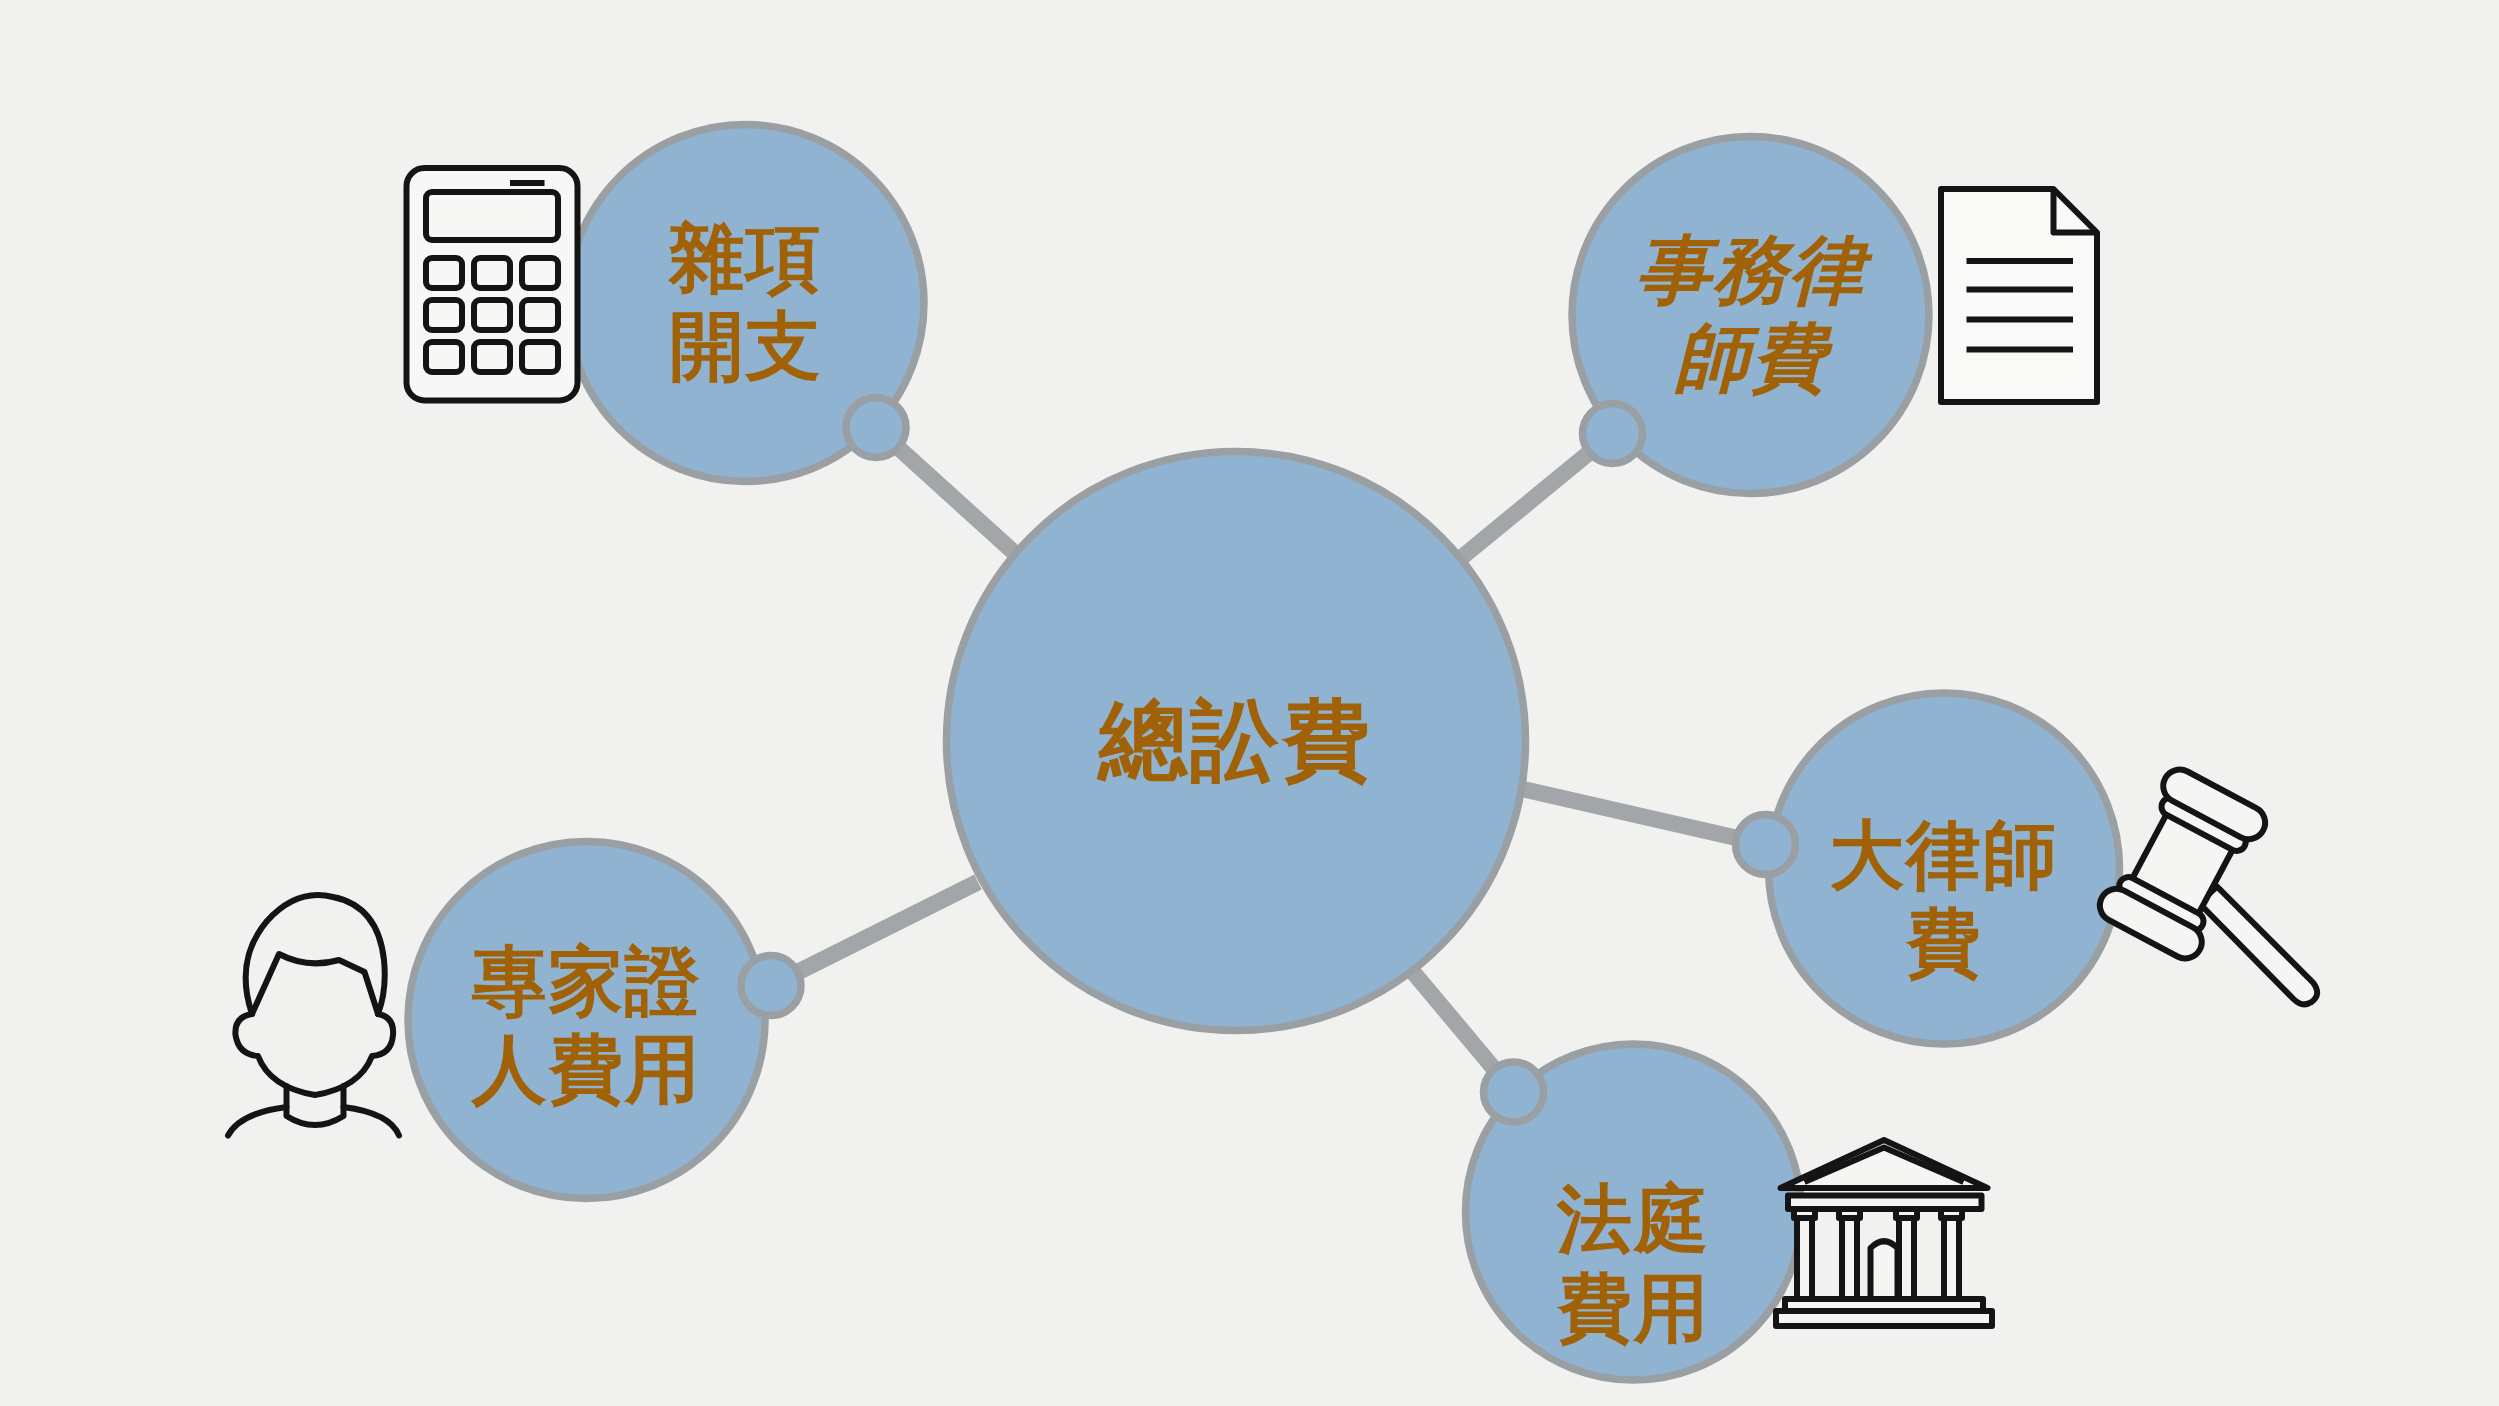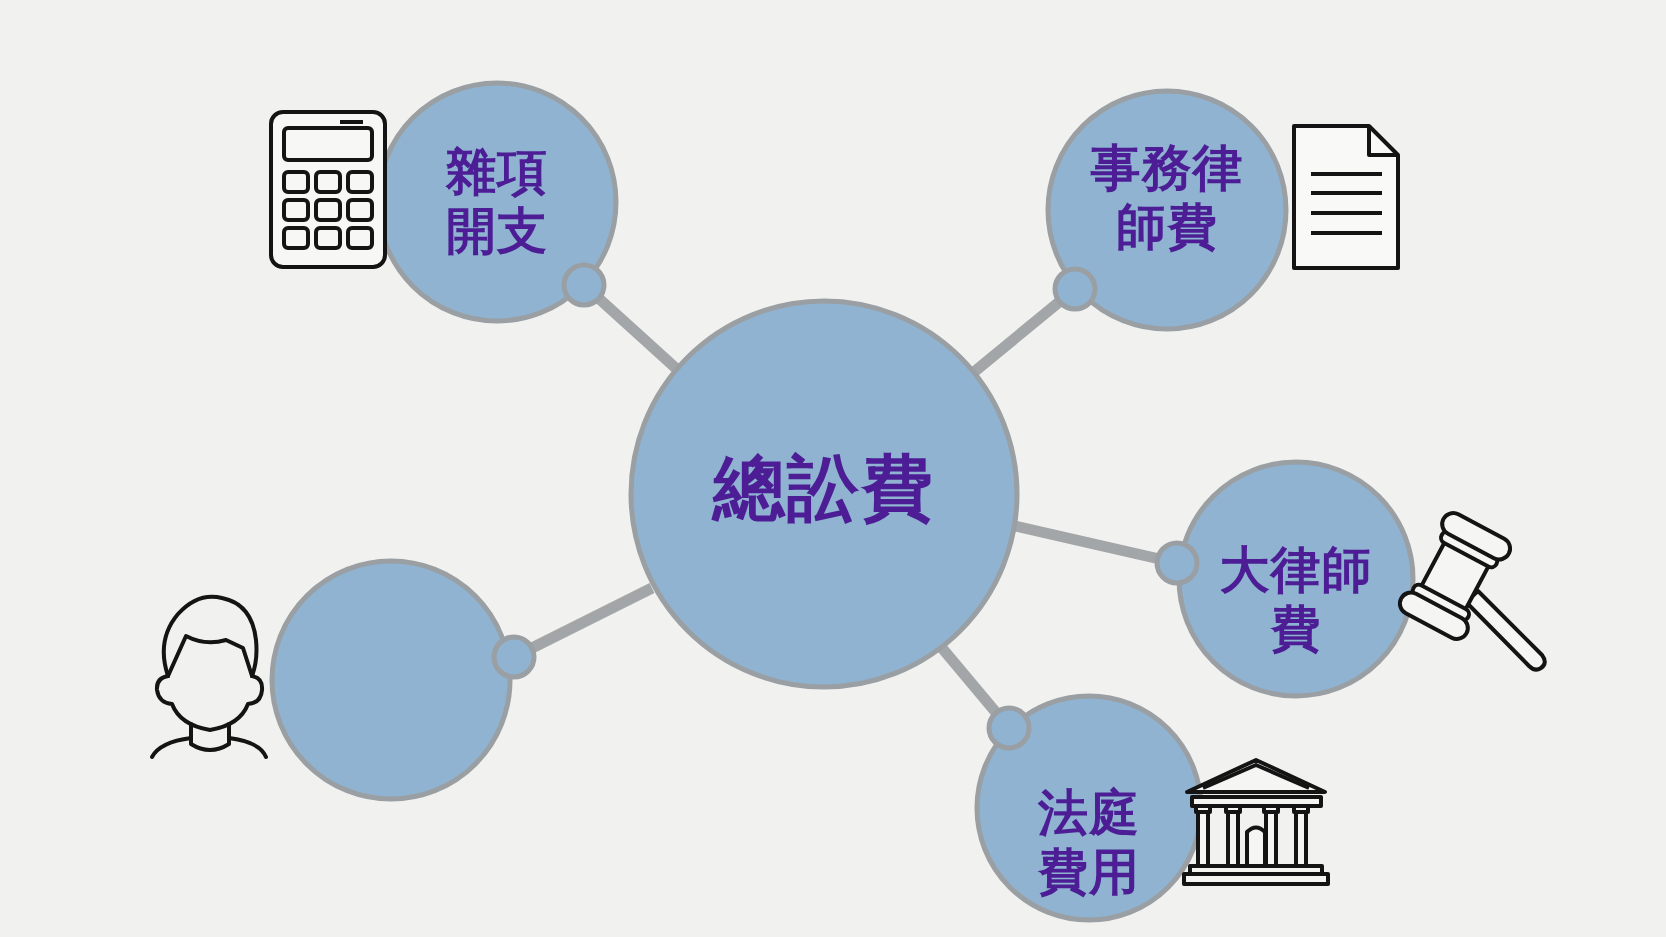--- a/index.html
+++ b/index.html
@@ -6,25 +6,25 @@
   body {
     width:1666px; height:937px; overflow:hidden;
     background:#f1f1ef;
     font-family:"DejaVu Sans", "Liberation Sans", sans-serif;
     position:relative;
   }
   #stage { position:absolute; left:0; top:0; width:1666px; height:937px; }
   .label {
     position:absolute;
     display:flex; align-items:center; justify-content:center;
-    text-align:center; color:#4c1d95; font-weight:bold;
+    text-align:center; color:#a16207; font-weight:bold;
     white-space:pre-line; line-height:1.18;
     pointer-events:none;
   }
-  .hub-label { font-size:72px; letter-spacing:2px;font-family:Liberation Mono, monospace; }
+  .hub-label { font-size:59px; letter-spacing:2px; }
   .node-label { font-size:50px; letter-spacing:1px; }
 </style>
 </head>
 <body>
 
 <div id="stage">
   <svg width="1666" height="937" viewBox="0 0 1666 937" xmlns="http://www.w3.org/2000/svg" style="position:absolute;left:0;top:0;">
 
     <g stroke="#a3a6a8" stroke-width="11" stroke-linecap="butt">
       <line x1="584" y1="285" x2="680" y2="372"></line>
@@ -110,22 +110,24 @@
       <path d="M152 757 Q160 742 191 738"></path>
       <path d="M229 738 Q260 742 266 757"></path>
     </g>
   </svg>
 
   <div class="label hub-label" style="left:654px; top:444px; width:340px; height:100px;">總訟費</div>
 
   <div class="label node-label" style="left:397px; top:132px; width:200px; height:140px;">雜項
 開支</div>
 
-  <div class="label node-label" style="left:1067px; top:130px; width:200px; height:136px;">事務律
+  <div class="label node-label" style="left:1067px; top:142px; width:200px; height:136px;font-style:italic;">事務律
 師費</div>
 
   <div class="label node-label" style="left:1196px; top:534px; width:200px; height:132px;">大律師
 費</div>
 
   <div class="label node-label" style="left:989px; top:777px; width:200px; height:132px;">法庭
 費用</div>
 
+  <div class="label node-label" style="left:291px; top:618px; width:200px; height:132px;">專家證
+人費用</div>
 </div>
 
 </body></html>

